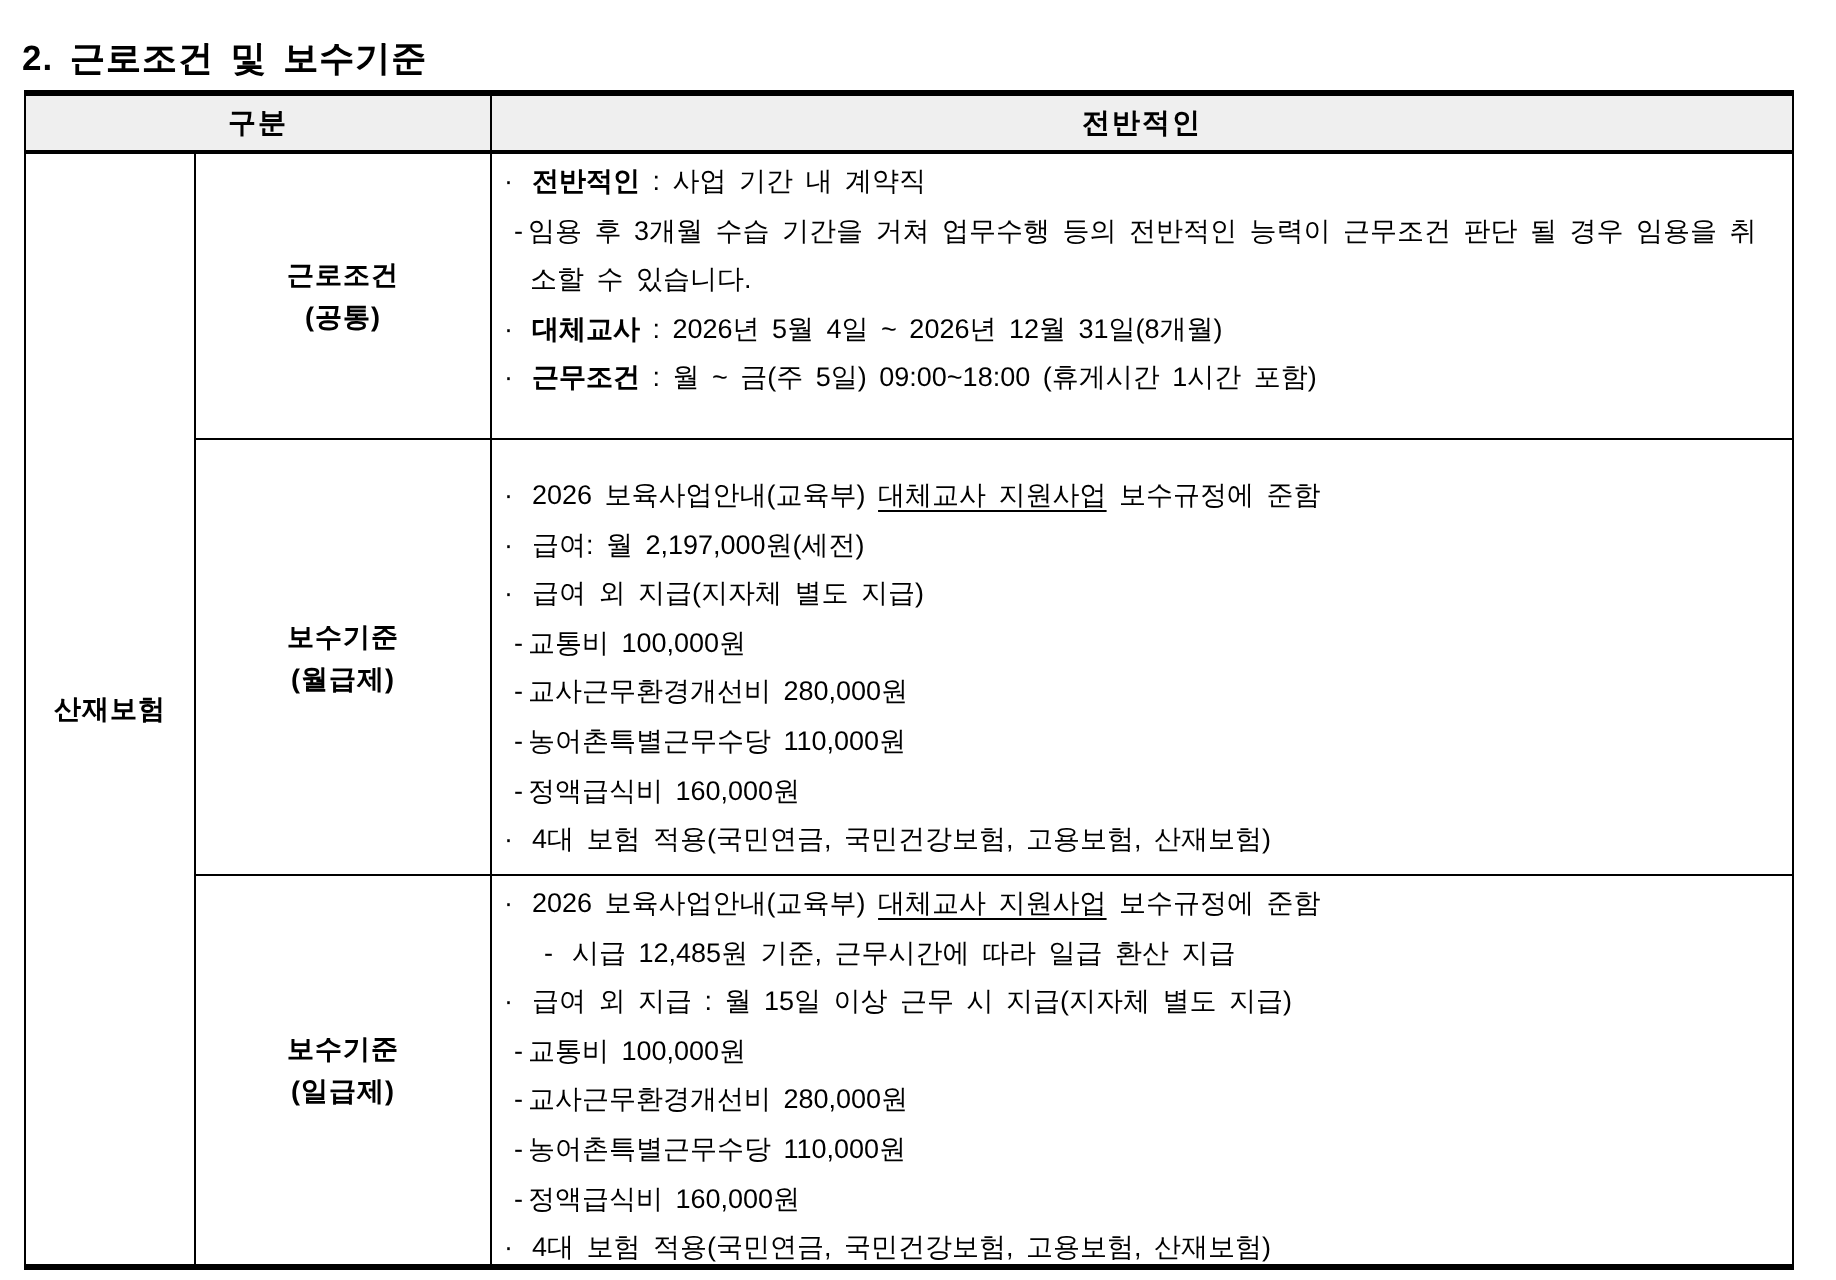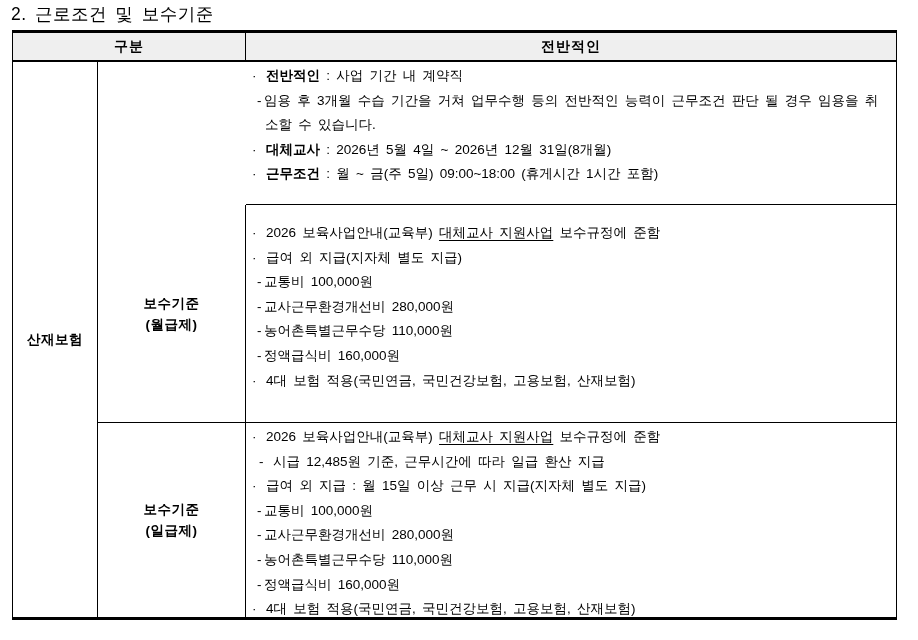--- a/index.html
+++ b/index.html
@@ -9,22 +9,22 @@
   }
   *{box-sizing:border-box;margin:0;padding:0;}
   html,body{width:918px;height:640px;background:#ffffff;overflow:hidden;}
   body{
     font-family:"Liberation Sans","DejaVu Sans",sans-serif;
     color:var(--text);
     -webkit-font-smoothing:antialiased;
   }
   .doc-title{
     font-size:17.5px;
-    font-weight:normal;
-    margin:2px 0 4px 11px;
+    font-weight:bold;
+    margin:17px 0 4px 11px;
     letter-spacing:0.5px;
     word-spacing:3px;
   }
   .tbl{
     margin-left:12px;
     width:885px;
     display:grid;
     grid-template-columns:85px 148px 1fr;
     grid-template-rows:29px 143px 218px 194px;
     border-left:1px solid var(--border);
@@ -71,49 +71,54 @@
   .con-2{grid-area:3 / 3;border-bottom:1px solid var(--border);padding-top:16px;}
   .con-3{grid-area:4 / 3;}
   .ln{
     white-space:pre-wrap;
     padding-left:14px;
     text-indent:-14px;
   }
   .ln .marker{display:inline-block;width:14px;text-indent:0;}
   .ln.dash{margin-left:5px;padding-left:8px;text-indent:-8px;}
   .ln.dash .marker{width:7px;}
-  .ln.dashsp{margin-left:7px;padding-left:8px;text-indent:-8px;}
+  .ln.dashsp{margin-left:20px;padding-left:8px;text-indent:-8px;}
   .ln.dashsp .marker{width:14px;}
   .b{font-weight:bold;}
   .u{text-decoration:underline;text-underline-offset:3px;}
 </style>
 </head>
 <body>
 
 <h1 class="doc-title">2. 근로조건 및 보수기준</h1>
 
 <div class="tbl">
   <div class="cell hdr h-cat">구분</div>
   <div class="cell hdr h-main">전반적인</div>
 
   <div class="cell g-cell">산재보험</div>
 
+  <div class="cell cat cat-1">
+    <div>근로조건</div>
+    <div>(공통)</div>
+  </div>
   <div class="cell con con-1">
       <div class="ln bullet"><span class="marker">·</span><span class="b">전반적인</span><span> : 사업 기간 내 계약직</span></div>
       <div class="ln dash"><span class="marker">-</span><span>임용 후 3개월 수습 기간을 거쳐 업무수행 등의 전반적인 능력이 근무조건 판단 될 경우 임용을 취소할 수 있습니다.</span></div>
       <div class="ln bullet"><span class="marker">·</span><span class="b">대체교사</span><span> : 2026년 5월 4일 ~ 2026년 12월 31일(8개월)</span></div>
       <div class="ln bullet"><span class="marker">·</span><span class="b">근무조건</span><span> : 월 ~ 금(주 5일) 09:00~18:00 (휴게시간 1시간 포함)</span></div>
     </div>
 
   <div class="cell cat cat-2">
     <div>보수기준</div>
     <div>(월급제)</div>
   </div>
   <div class="cell con con-2">
       <div class="ln bullet"><span class="marker">·</span><span>2026 보육사업안내(교육부) </span><span class="u">대체교사 지원사업</span><span> 보수규정에 준함</span></div>
+      <div class="ln bullet"><span class="marker">·</span><span>급여: 월 2,197,000원(세전)</span></div>
       <div class="ln bullet"><span class="marker">·</span><span>급여 외 지급(지자체 별도 지급)</span></div>
       <div class="ln dash"><span class="marker">-</span><span>교통비 100,000원</span></div>
       <div class="ln dash"><span class="marker">-</span><span>교사근무환경개선비 280,000원</span></div>
       <div class="ln dash"><span class="marker">-</span><span>농어촌특별근무수당 110,000원</span></div>
       <div class="ln dash"><span class="marker">-</span><span>정액급식비 160,000원</span></div>
       <div class="ln bullet"><span class="marker">·</span><span>4대 보험 적용(국민연금, 국민건강보험, 고용보험, 산재보험)</span></div>
     </div>
 
   <div class="cell cat cat-3">
     <div>보수기준</div>

